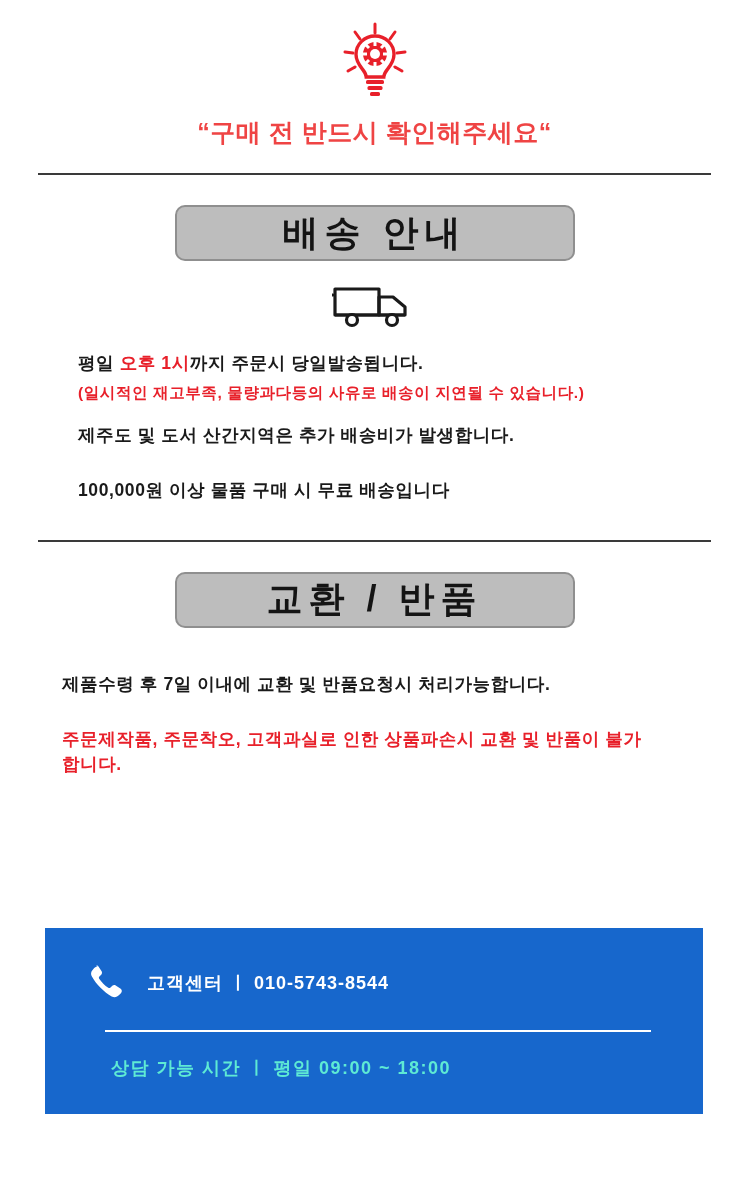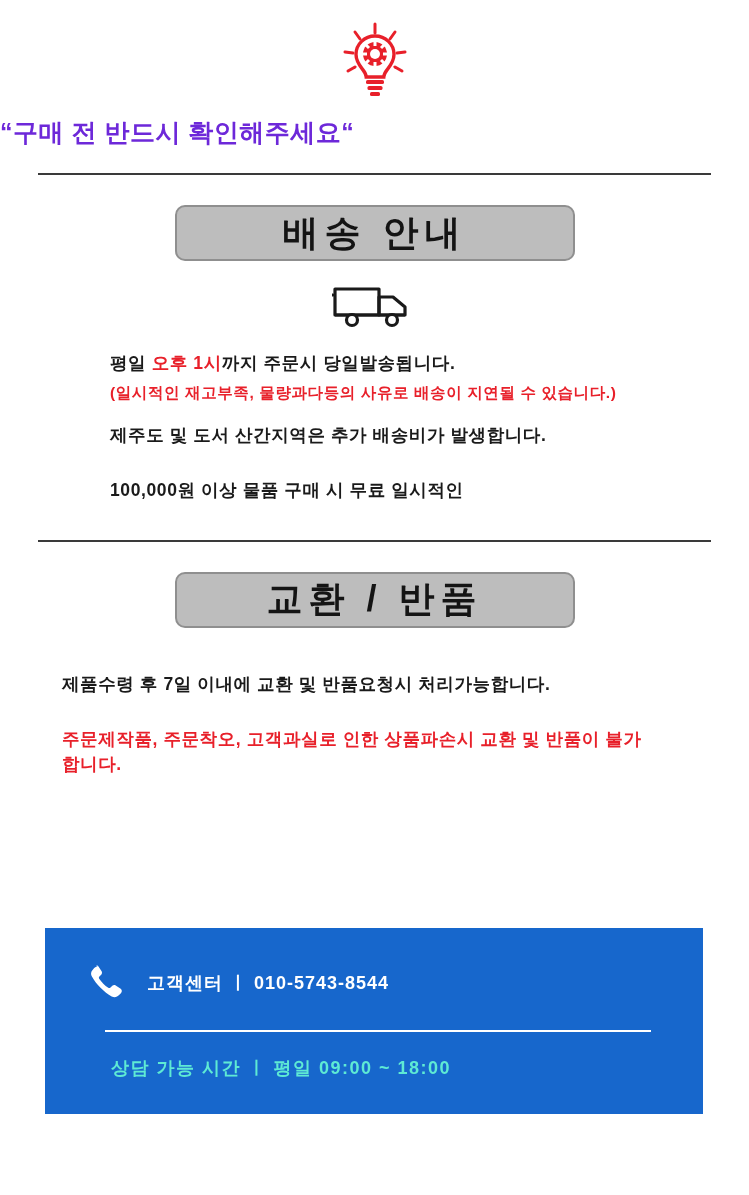--- a/index.html
+++ b/index.html
@@ -23,25 +23,25 @@
   }
 
   
   .bulb-wrap {
     text-align: center;
     padding-top: 22px;
   }
   .bulb-wrap svg { display: inline-block; }
 
   .headline {
-    text-align: left;
+    text-align: center;
     font-size: 25px;
     font-weight: bold;
     letter-spacing: 0.5px;
-    color: #6d28d9;
+    color: #ef4444;
     margin-top: 14px;
   }
 
   .rule {
     height: 2px;
     background: #3a3a3a;
     margin: 24px 38px 0 38px;
   }
 
   
@@ -62,21 +62,21 @@
     box-sizing: border-box;
   }
 
   .truck-wrap {
     text-align: center;
     margin-top: 20px;
   }
 
   
   .block {
-    padding: 0 60px 0 110px;
+    padding: 0 60px 0 78px;
   }
   .block.pad-left-60 { padding-left: 62px; }
 
   .line {
     font-size: 17.5px;
     font-weight: bold;
     letter-spacing: 0.6px;
     color: #1a1a1a;
     margin-top: 18px;
     line-height: 1.45;
@@ -190,21 +190,21 @@
       </svg>
     </span>
   </div>
 
   <div class="block">
     <div class="line">
       <span>평일 </span><span class="hl">오후 1시</span><span>까지 주문시  당일발송됩니다.</span>
     </div>
     <div class="line small-red">(일시적인 재고부족, 물량과다등의 사유로 배송이 지연될 수 있습니다.)</div>
     <div class="line">제주도 및 도서 산간지역은 추가 배송비가 발생합니다.</div>
-    <div class="line gap-lg">100,000원 이상 물품 구매 시 무료 일시적인</div>
+    <div class="line gap-lg">100,000원 이상 물품 구매 시 무료 배송입니다</div>
   </div>
 
   <div class="rule" style="margin-top:36px;"></div>
 
   <div class="pill">교환 / 반품</div>
 
   <div class="block pad-left-60" style="margin-top:8px;">
     <div class="line" style="margin-top:44px;">제품수령 후 7일 이내에 교환 및 반품요청시 처리가능합니다.</div>
     <div class="line red" style="margin-top:30px; max-width:580px;">주문제작품, 주문착오, 고객과실로 인한 상품파손시 교환 및 반품이 불가합니다.</div>
   </div>

